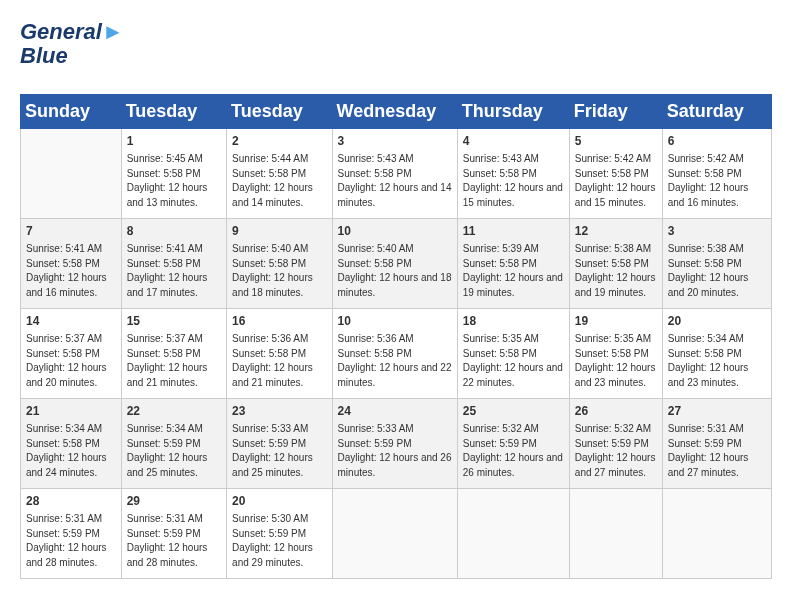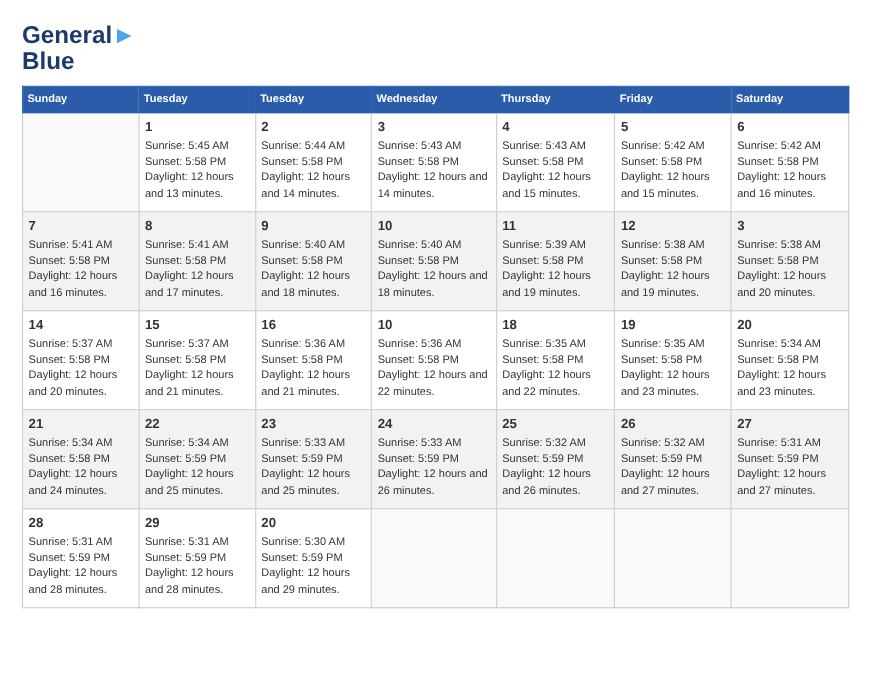--- a/index.html
+++ b/index.html
@@ -7,21 +7,22 @@
       font-family: Arial, sans-serif;
       background: #fff;
       width: 792px;
       min-height: 612px;
       padding: 20px;
     }
     .header {
       display: flex;
       justify-content: space-between;
       align-items: center;
-      margin-bottom: 10px;
+      margin-bottom: 26px;
+      font-style: italic;
     }
     .logo {
       display: flex;
       align-items: center;
     }
     .logo-text {
       font-size: 22px;
       font-weight: bold;
       color: #1a3a6b;
       line-height: 1.1;
@@ -44,21 +45,21 @@
     table {
       width: 100%;
       border-collapse: collapse;
       font-size: 11px;
     }
     thead tr th {
       background-color: #2a5caa;
       color: #fff;
       padding: 6px 4px;
       text-align: left;
-      font-size: 10px;
+      font-size: 18px;
       font-weight: bold;
       border: 1px solid #2a5caa;
     }
     tbody tr {
       vertical-align: top;
     }
     tbody tr td {
       border: 1px solid #ccc;
       padding: 4px 5px;
       min-height: 80px;

